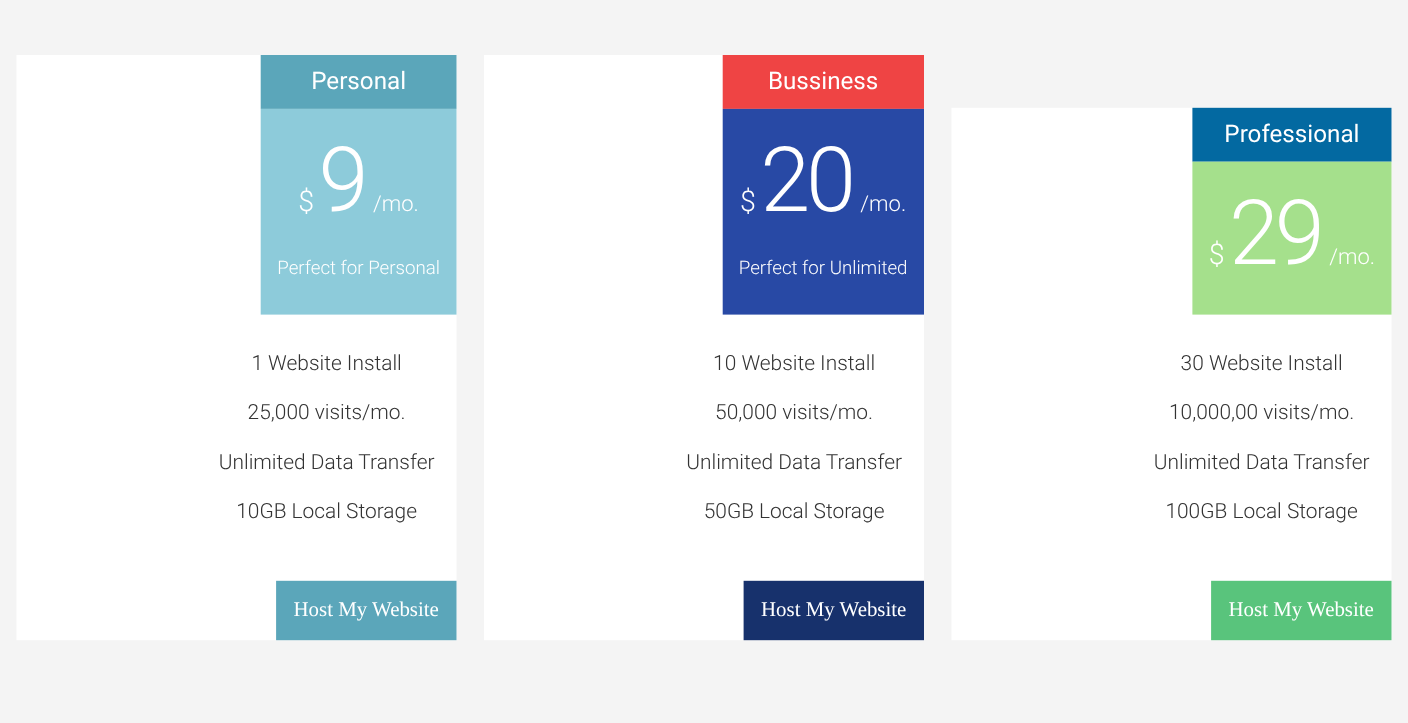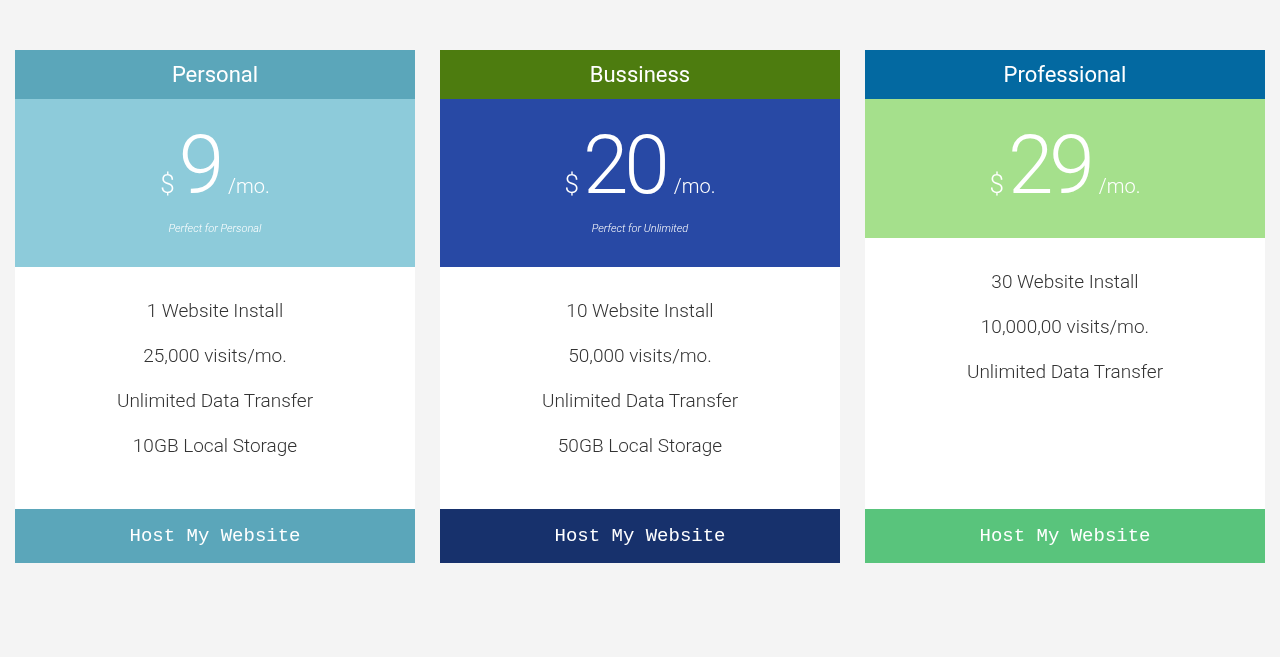--- a/index.html
+++ b/index.html
@@ -1,18 +1,19 @@
 <!DOCTYPE html>
 <html><head>
   <meta charset="utf-8">
   <style>
     * {
       margin: 0;
       padding: 0;
       box-sizing: border-box;
+      align-items: flex-end;
     }
     body {
       background-color: #f4f4f4;
       font-family: -apple-system, BlinkMacSystemFont, 'Segoe UI', Roboto, sans-serif;
       min-height: 657px;
       padding: 50px 15px;
     }
     .pricing-container {
       display: flex;
       gap: 25px;
@@ -52,53 +53,52 @@
       font-size: 82px;
       font-weight: 300;
       letter-spacing: -4px;
     }
     .period {
       font-size: 20px;
       font-weight: 300;
       margin-left: 8px;
     }
     .subtitle {
-      margin-top: 16px;
-      font-style: italic;
-      font-size: 11px;
+      margin-top: 28px;
+      font-size: 17px;
       font-weight: 300;
     }
     .features {
       flex: 1;
       padding: 32px 20px 30px 20px;
       text-align: center;
     }
     .feature-item {
       color: #333;
       font-size: 19px;
       font-weight: 300;
       margin-bottom: 22px;
     }
     .cta-button {
       border: none;
       color: #fff;
       padding: 16px;
       font-size: 19px;
       font-weight: 400;
       cursor: pointer;
-      font-family: Liberation Mono, monospace;
+      font-family: Liberation Serif, serif;
     }
 
     
     .personal .plan-title { background-color: #5ba6ba; }
     .personal .price-section { background-color: #8dcbda; }
     .personal .cta-button { background-color: #5ba6ba; }
 
     
-    .business .plan-title { background-color: #4d7c0f; }
+    .business .plan-title { background-color: #ef4444; }
     .business .price-section { background-color: #2849a5; }
     .business .cta-button { background-color: #17316c; }
 
     
     .professional .plan-title { background-color: #0369a1; }
     .professional .price-section { background-color: #a5e08c; }
     .professional .cta-button { background-color: #59c47c; }
   </style>
 </head>
 <body>
@@ -155,17 +155,18 @@
           <span class="currency">$</span>
           <span class="price-value">29</span>
           <span class="period">/mo.</span>
         </div>
       </div>
     </div>
     <div class="features">
       <div class="feature-item">30 Website Install</div>
       <div class="feature-item">10,000,00 visits/mo.</div>
       <div class="feature-item">Unlimited Data Transfer</div>
+      <div class="feature-item">100GB Local Storage</div>
     </div>
     <button class="cta-button">Host My Website</button>
   </div>
 
 </div>
 
 </body></html>

